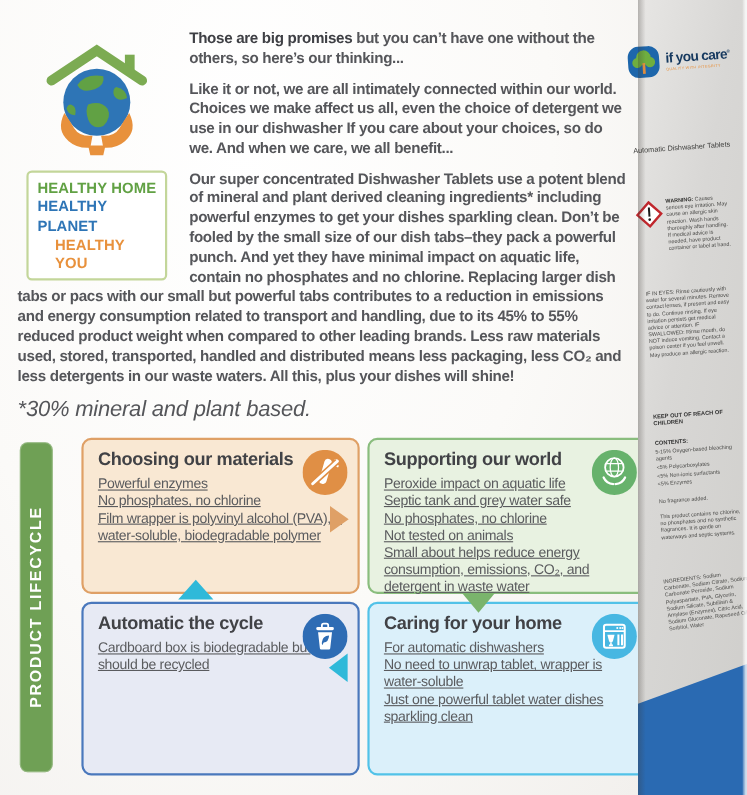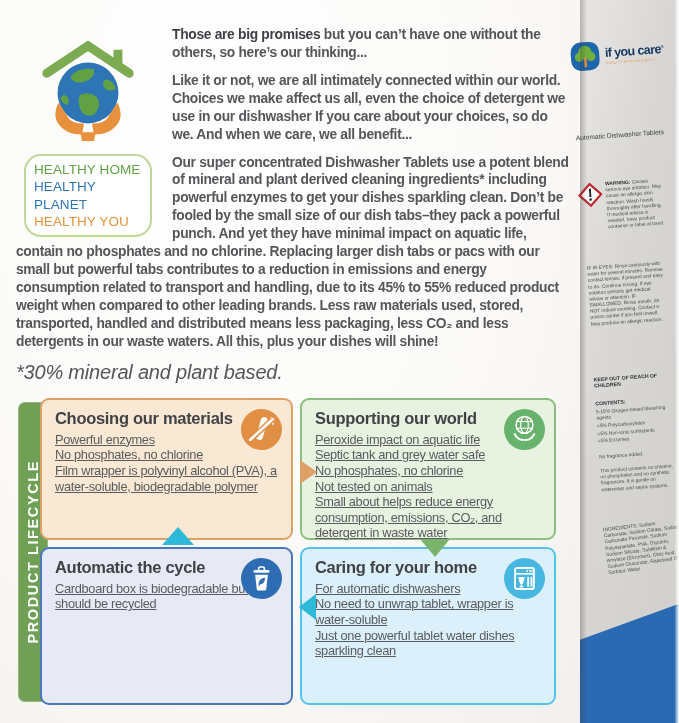--- a/index.html
+++ b/index.html
@@ -6,39 +6,39 @@
   .canvas{position:relative;width:679px;height:723px;overflow:hidden;
     font-family:"Liberation Sans",sans-serif;background:#fff;}
 
   
   .main-face{position:absolute;left:0;top:0;width:580px;height:723px;
     background:radial-gradient(ellipse at 38% 18%, #ffffff 0%, #fbfaf8 55%, #f2f0ed 100%);}
   .content{padding:26px 8px 0 16px;color:var(--text,#55565a);}
 
   
   .logo-block{float:left;width:140px;margin:8px 14px 4px 2px;text-align:center;}
-  .healthy-box{margin:4px 6px 0 6px;border:2px solid #c3d69a;border-radius:17px;
-    background:rgba(255,255,255,.85);padding:5px 4px;font-weight:normal;
+  .healthy-box{margin:4px 6px 0 6px;border:2px solid #c3d69a;border-radius:5px;
+    background:rgba(255,255,255,.85);padding:5px 4px;font-weight:bold;
     font-size:13.5px;line-height:1.28;letter-spacing:.1px;text-align:left;padding-left:8px;}
   .hl-home{color:var(--logo-green,#61a144);}
   .hl-planet{color:var(--logo-blue,#2e75b6);}
-  .hl-you{color:var(--logo-orange,#e8913c);}
+  .hl-you{color:var(--logo-orange,#e8913c);margin-left:16px;}
 
   .para{font-size:13.8px;line-height:1.3;letter-spacing:-.3px;margin:0 0 10px 0;font-weight:bold;}
   .para b{color:var(--heading,#3f4045);}
   .footnote{font-style:italic;font-size:20px;letter-spacing:-.2px;margin:2px 0 14px 0;}
 
   
   .lifecycle{clear:both;position:relative;height:318px;}
   .plc-bar{position:absolute;left:2px;top:4px;width:30px;height:300px;
     background:var(--bar-green,#6fa055);border-radius:7px;
     display:flex;align-items:center;justify-content:center;box-shadow:inset 0 0 0 1px rgba(255,255,255,.25);}
   .plc-label{writing-mode:vertical-rl;transform:rotate(180deg);color:#fff;font-weight:bold;
     font-size:14.5px;letter-spacing:1.6px;}
-  .grid{margin-left:24px;display:grid;grid-template-columns:253px 256px;
+  .grid{margin-left:58px;display:grid;grid-template-columns:253px 256px;
     grid-template-rows:142px 158px;gap:7px;}
   .card{position:relative;border-radius:9px;border:2px solid;padding:9px 8px 8px 13px;box-sizing:border-box;}
   .card h3{margin:0 0 4px 0;font-size:16.5px;letter-spacing:-.3px;color:#414246;}
   .card .line{font-size:12.8px;letter-spacing:-.3px;line-height:1.22;color:#5a5b5e;max-width:228px;text-decoration:underline;}
   .card .line.narrow{max-width:178px;}
   .card .icon{position:absolute;top:9px;right:9px;width:41px;height:41px;}
   .card.materials{background:var(--mat-bg,#f9e8d3);border-color:var(--mat-border,#dfa066);}
   .card.world{background:var(--world-bg,#e8f2e1);border-color:var(--world-border,#8abd7e);}
   .card.cycle{background:var(--cycle-bg,#e7eaf4);border-color:var(--cycle-border,#4a78bc);}
   .card.home{background:var(--home-bg,#dbf0fa);border-color:var(--home-border,#52c2e8);}

